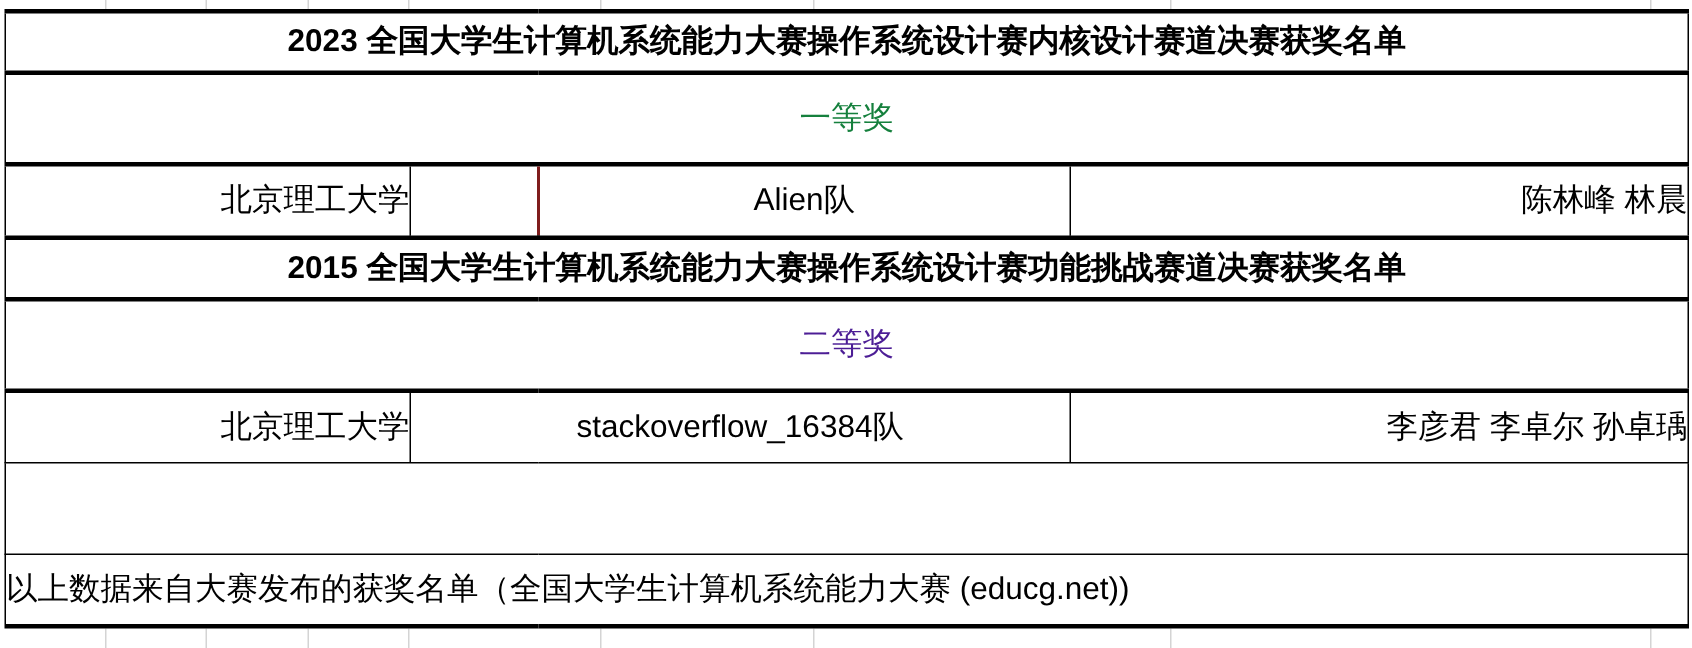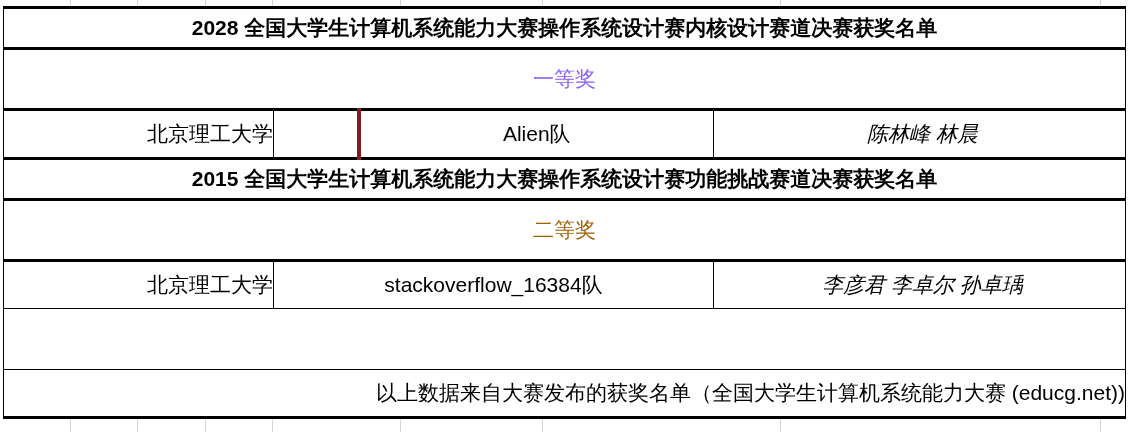--- a/index.html
+++ b/index.html
@@ -51,21 +51,21 @@
     line-height: 1.15;
   }
 
   
   .rule-top    { border-top: 3px solid #000000; }
   .rule-bottom { border-bottom: 3px solid #000000; }
   .rule-left   { border-left: 1px solid #000000; }
   .rule-right  { border-right: 1px solid #000000; }
   .rule-thin-b { border-bottom: 1px solid #000000; }
 
-  .sep-light-l { border-left: 4px solid #7f1d1d; }
+  .sep-light-l { border-left: 2px solid #7f1d1d; }
   .sep-dark-l  { border-left: 1px solid #000000; }
 
   .title-cell {
     height: 38px;
     text-align: center;
     font-weight: bold;
     font-size: 26px;
     letter-spacing: 0px;
     white-space: nowrap;
   }
@@ -76,29 +76,29 @@
     font-size: 22px;
   }
 
   .data-cell {
     height: 46px;
     font-size: 22px;
   }
   .data-cell.c-school { text-align: right; }
   .data-cell.c-blank  { text-align: center; }
   .data-cell.c-team   { text-align: center; }
-  .data-cell.c-member { text-align: center; padding-left: 6px; font-style: italic; }
+  .data-cell.c-member { text-align: right; padding-left: 6px; }
 
   .tail-cell {
     height: 60px;
   }
 
   .footer-cell {
     height: 46px;
-    text-align: right;
+    text-align: left;
     font-size: 22px;
     white-space: nowrap;
   }
 </style>
 </head>
 <body>
 
 <div id="sheet">
 
   <div class="gridline-v" style="left:70px"></div>
@@ -113,40 +113,40 @@
   <table class="award-table">
     <colgroup>
       <col style="width:270px">
       <col style="width:85px">
       <col style="width:355px">
       <col style="width:412px">
     </colgroup>
     <tbody>
 
       <tr>
-        <td class="title-cell rule-top rule-bottom rule-left rule-right" colspan="4">2028 全国大学生计算机系统能力大赛操作系统设计赛内核设计赛道决赛获奖名单</td>
+        <td class="title-cell rule-top rule-bottom rule-left rule-right" colspan="4">2023 全国大学生计算机系统能力大赛操作系统设计赛内核设计赛道决赛获奖名单</td>
       </tr>
 
       <tr>
-        <td class="award-cell rule-left rule-right" colspan="4" style="color:#8b5cf6">一等奖</td>
+        <td class="award-cell rule-left rule-right" colspan="4" style="color:#15803d">一等奖</td>
       </tr>
 
       <tr>
         <td class="data-cell c-school rule-top rule-thin-b rule-left">北京理工大学</td>
         <td class="data-cell c-blank rule-top rule-thin-b sep-dark-l"></td>
         <td class="data-cell c-team rule-top rule-thin-b sep-light-l">Alien队</td>
         <td class="data-cell c-member rule-top rule-thin-b sep-dark-l rule-right">陈林峰 林晨</td>
       </tr>
 
       <tr>
         <td class="title-cell rule-top rule-bottom rule-left rule-right" colspan="4">2015 全国大学生计算机系统能力大赛操作系统设计赛功能挑战赛道决赛获奖名单</td>
       </tr>
 
       <tr>
-        <td class="award-cell rule-left rule-right" colspan="4" style="color:#a16207">二等奖</td>
+        <td class="award-cell rule-left rule-right" colspan="4" style="color:#4c1d95">二等奖</td>
       </tr>
 
       <tr>
         <td class="data-cell c-school rule-top rule-thin-b rule-left">北京理工大学</td>
         <td class="data-cell c-team rule-top rule-thin-b sep-dark-l" colspan="2">stackoverflow_16384队</td>
         <td class="data-cell c-member rule-top rule-thin-b sep-dark-l rule-right">李彦君 李卓尔 孙卓瑀</td>
       </tr>
 
       <tr>
         <td class="tail-cell rule-left rule-right rule-thin-b" colspan="4"></td>

